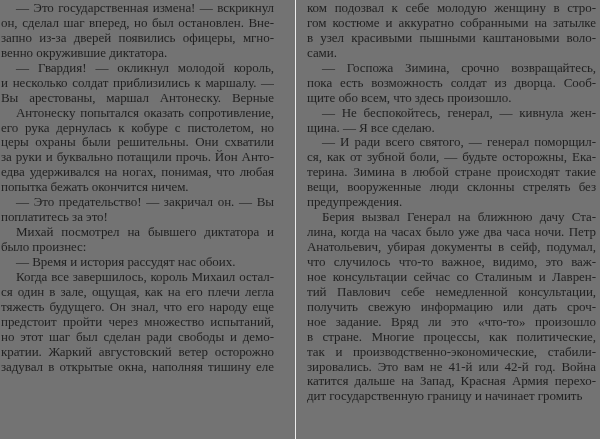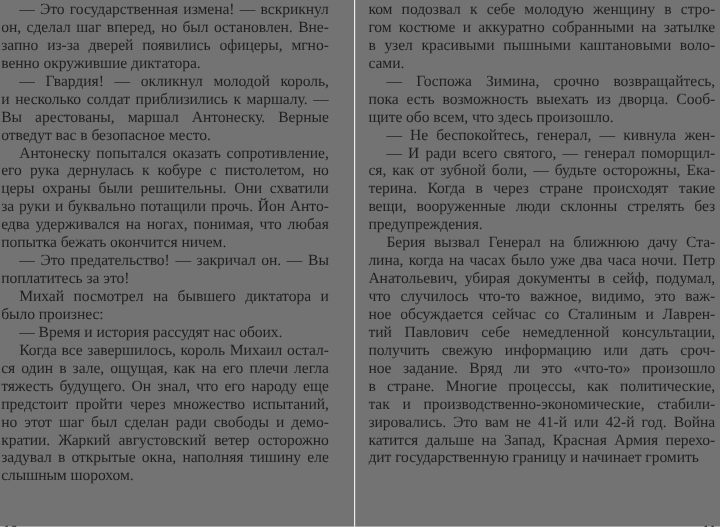--- a/index.html
+++ b/index.html
@@ -71,66 +71,65 @@
 
   <div class="page page-left">
     <div class="page-body">
         <div class="line first">— Это государственная измена! — вскрикнул</div>
         <div class="line">он, сделал шаг вперед, но был остановлен. Вне-</div>
         <div class="line">запно из-за дверей появились офицеры, мгно-</div>
         <div class="line last">венно окружившие диктатора.</div>
         <div class="line first">— Гвардия! — окликнул молодой король,</div>
         <div class="line">и несколько солдат приблизились к маршалу. —</div>
         <div class="line">Вы арестованы, маршал Антонеску. Верные люди</div>
-        <div class="line last">отведут вас в безопасное место.</div>
         <div class="line first">Антонеску попытался оказать сопротивление,</div>
         <div class="line">его рука дернулась к кобуре с пистолетом, но офи-</div>
         <div class="line">церы охраны были решительны. Они схватили его</div>
         <div class="line">за руки и буквально потащили прочь. Йон Анто-</div>
         <div class="line">едва удерживался на ногах, понимая, что любая</div>
         <div class="line last">попытка бежать окончится ничем.</div>
         <div class="line first">— Это предательство! — закричал он. — Вы все</div>
         <div class="line last">поплатитесь за это!</div>
         <div class="line first">Михай посмотрел на бывшего диктатора и спо-</div>
         <div class="line last">было произнес:</div>
         <div class="line first last">— Время и история рассудят нас обоих.</div>
         <div class="line first">Когда все завершилось, король Михаил остал-</div>
         <div class="line">ся один в зале, ощущая, как на его плечи легла</div>
         <div class="line">тяжесть будущего. Он знал, что его народу еще</div>
         <div class="line">предстоит пройти через множество испытаний,</div>
         <div class="line">но этот шаг был сделан ради свободы и демо-</div>
         <div class="line">кратии. Жаркий августовский ветер осторожно</div>
         <div class="line">задувал в открытые окна, наполняя тишину еле</div>
-        <div class="line last">слышным шорохом.</div>
       </div>
     <div class="page-number page-number-left">10</div>
   </div>
 
   <div class="gutter"></div>
 
   <div class="page page-right">
     <div class="page-body">
         <div class="line">ком подозвал к себе молодую женщину в стро-</div>
         <div class="line">гом костюме и аккуратно собранными на затылке</div>
         <div class="line">в узел красивыми пышными каштановыми воло-</div>
         <div class="line last">сами.</div>
         <div class="line first">— Госпожа Зимина, срочно возвращайтесь,</div>
-        <div class="line">пока есть возможность выехать из дворца. Сооб-</div>
+        <div class="line">пока есть возможность солдат из дворца. Сооб-</div>
         <div class="line last">щите обо всем, что здесь произошло.</div>
         <div class="line first">— Не беспокойтесь, генерал, — кивнула жен-</div>
+        <div class="line last">щина. — Я все сделаю.</div>
         <div class="line first">— И ради всего святого, — генерал поморщил-</div>
         <div class="line">ся, как от зубной боли, — будьте осторожны, Ека-</div>
-        <div class="line">терина. Когда в через стране происходят такие</div>
+        <div class="line">терина. Зимина в любой стране происходят такие</div>
         <div class="line">вещи, вооруженные люди склонны стрелять без</div>
         <div class="line last">предупреждения.</div>
         <div class="line first">Берия вызвал Генерал на ближнюю дачу Ста-</div>
         <div class="line">лина, когда на часах было уже два часа ночи. Петр</div>
         <div class="line">Анатольевич, убирая документы в сейф, подумал,</div>
         <div class="line">что случилось что-то важное, видимо, это важ-</div>
-        <div class="line">ное обсуждается сейчас со Сталиным и Лаврен-</div>
+        <div class="line">ное консультации сейчас со Сталиным и Лаврен-</div>
         <div class="line">тий Павлович себе немедленной консультации,</div>
         <div class="line">получить свежую информацию или дать сроч-</div>
         <div class="line">ное задание. Вряд ли это «что-то» произошло</div>
         <div class="line">в стране. Многие процессы, как политические,</div>
         <div class="line">так и производственно-экономические, стабили-</div>
         <div class="line">зировались. Это вам не 41-й или 42-й год. Война</div>
         <div class="line">катится дальше на Запад, Красная Армия перехо-</div>
         <div class="line last">дит государственную границу и начинает громить</div>
       </div>
     <div class="page-number page-number-right">11</div>

